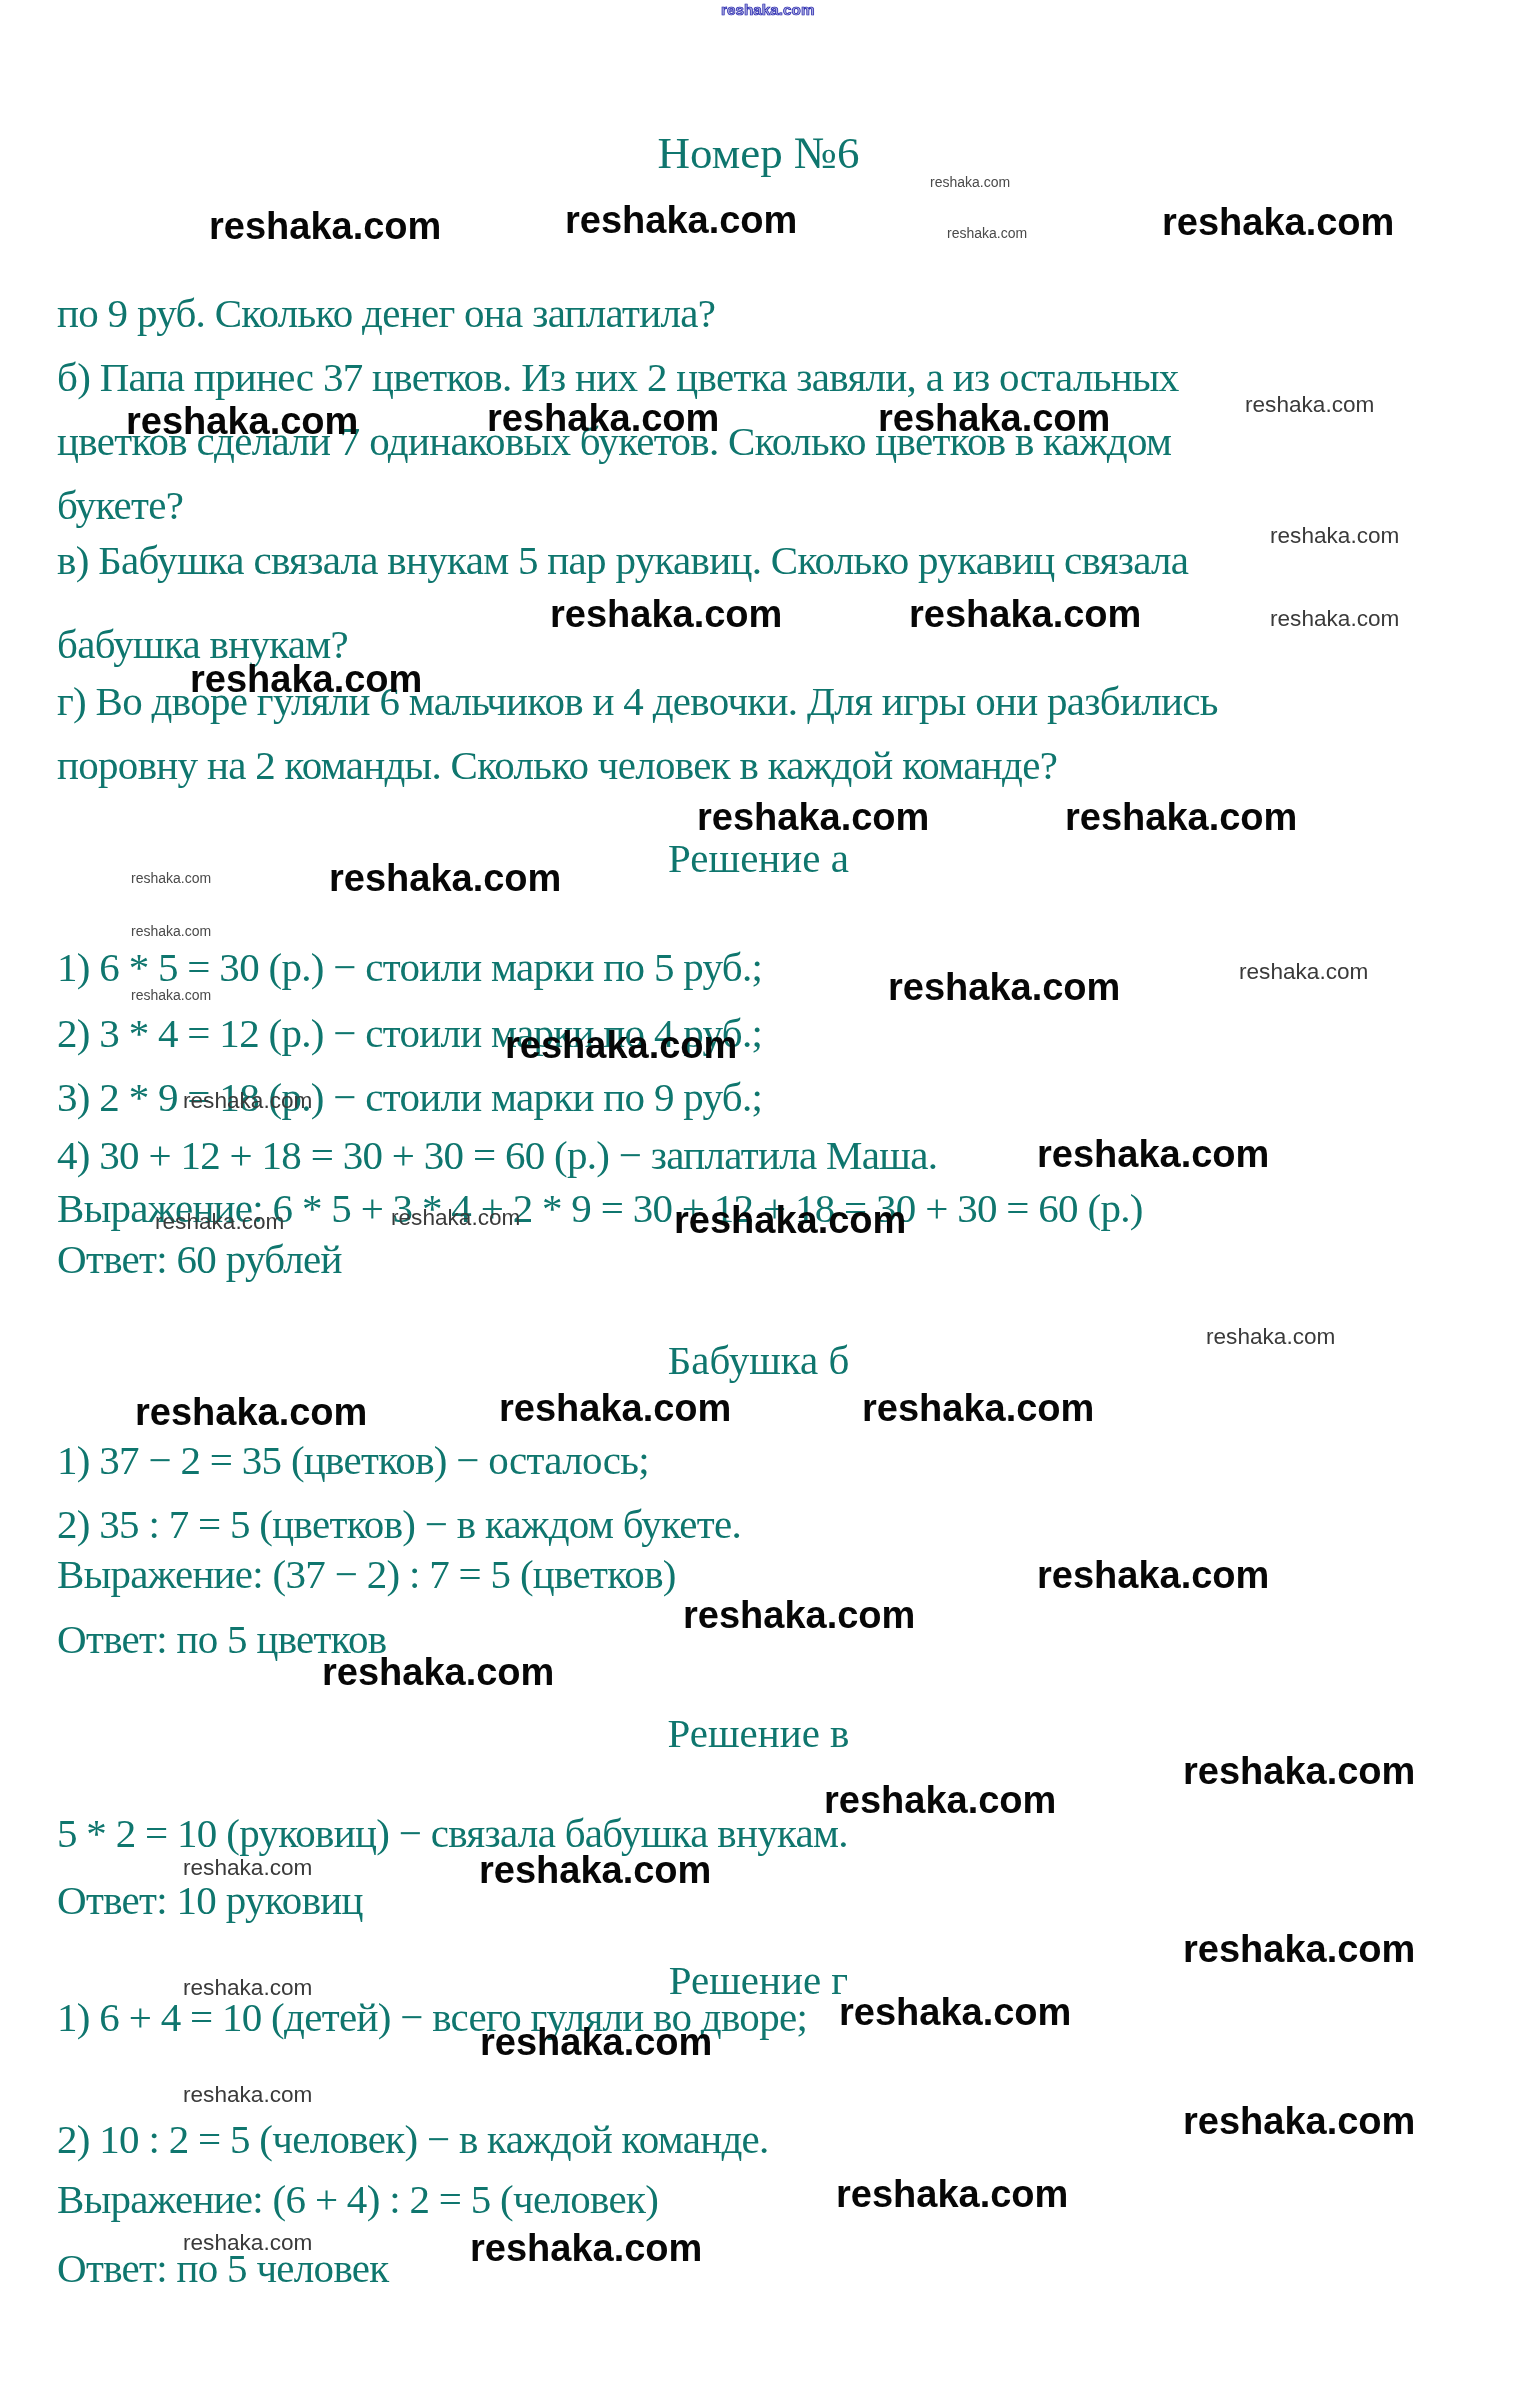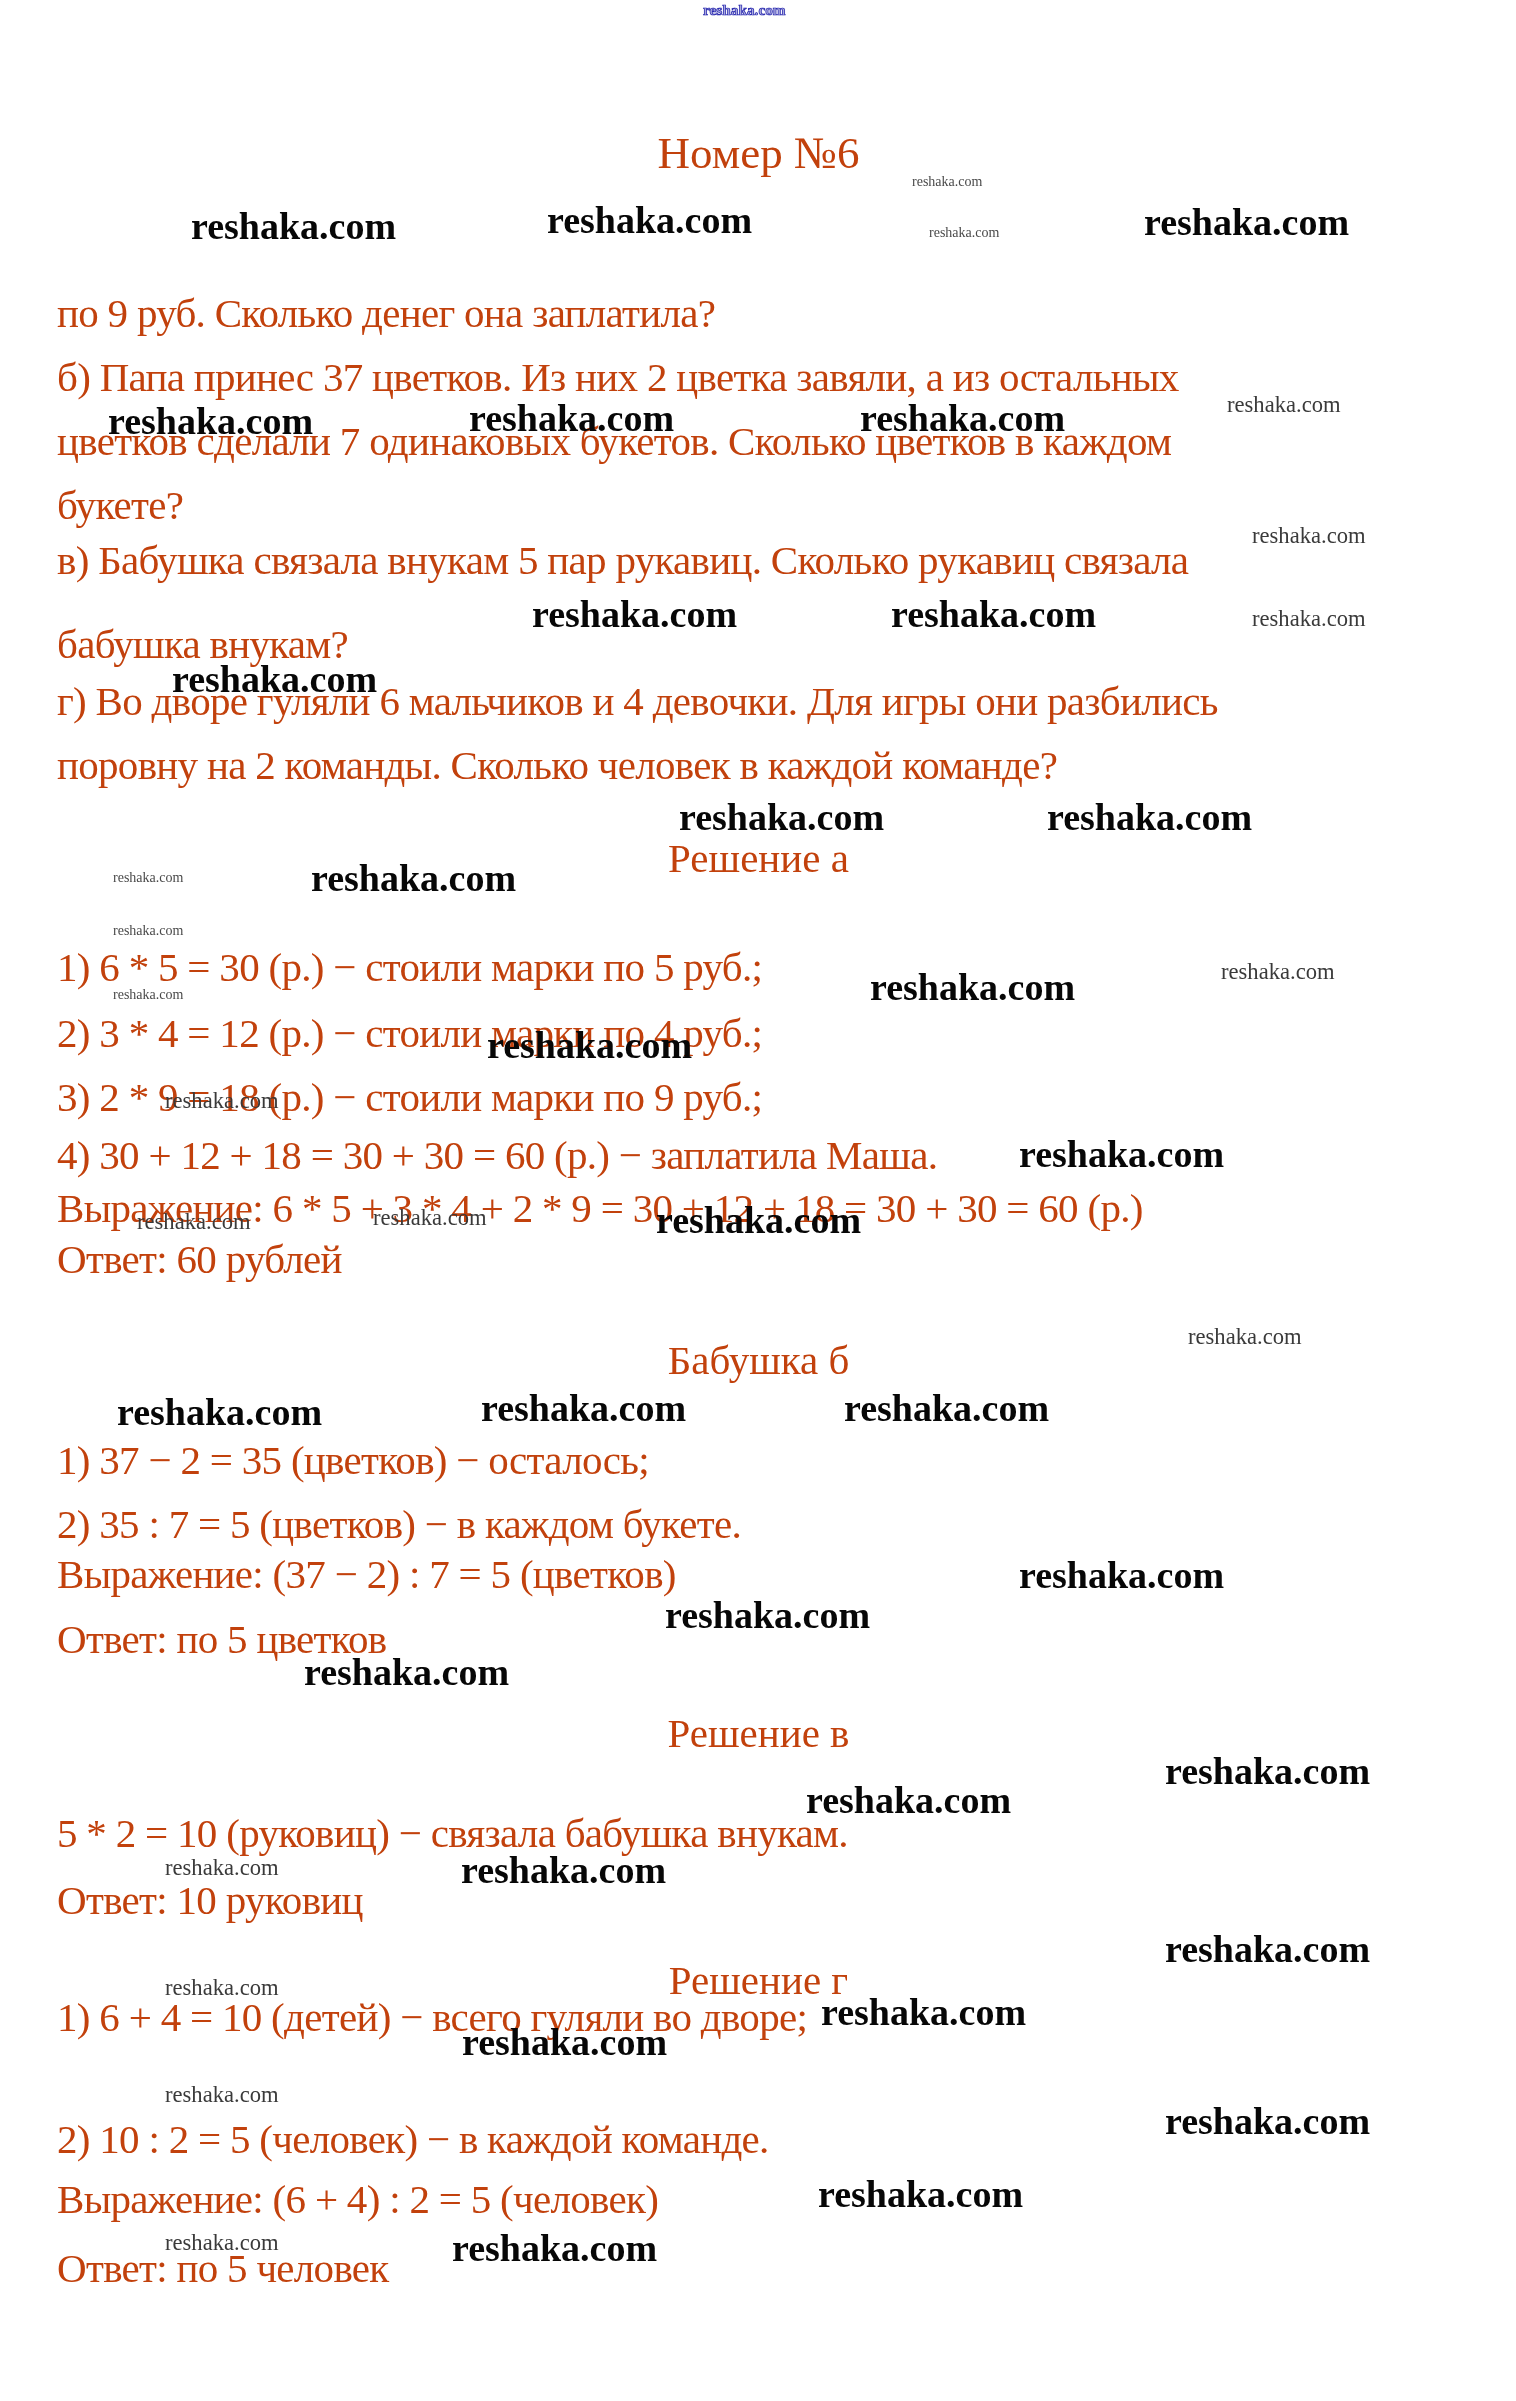--- a/index.html
+++ b/index.html
@@ -16,39 +16,40 @@
   }
   
   .line {
     position: absolute;
     left: 57px;
     white-space: nowrap;
     font-family: "Liberation Serif", "DejaVu Serif", serif;
     font-size: 41px;
     font-stretch: condensed;
     letter-spacing: -0.7px;
-    color: #c2410c;
+    color: #0f766e;
     line-height: 1;
   }
   .centered {
     left: 0;
     width: 100%;
     text-align: center;
     letter-spacing: 0;
   }
   .title {
     font-size: 45px;
   }
   
   .wm {
     position: absolute;
     white-space: nowrap;
-    font-family: Liberation Serif, serif;
+    font-family: Liberation Sans, sans-serif;
     line-height: 1;
     z-index: 2;
+    margin-left: 18px;
   }
   .wm-lg   { font-size: 38px; font-weight: 600; color: #070707; }
   .wm-sm   { font-size: 22.6px; font-weight: 400; color: #3a3a3a; }
   .wm-tiny { font-size: 14px; font-weight: 400; color: #4a4a4a; }
   .wm-blue {
     font-size: 15.3px;
     font-weight: 700;
     color: #aaaade;
     -webkit-text-stroke: 0.7px #2b2bb0;
     text-shadow: 0 0 0.7px #2b2bb0;

